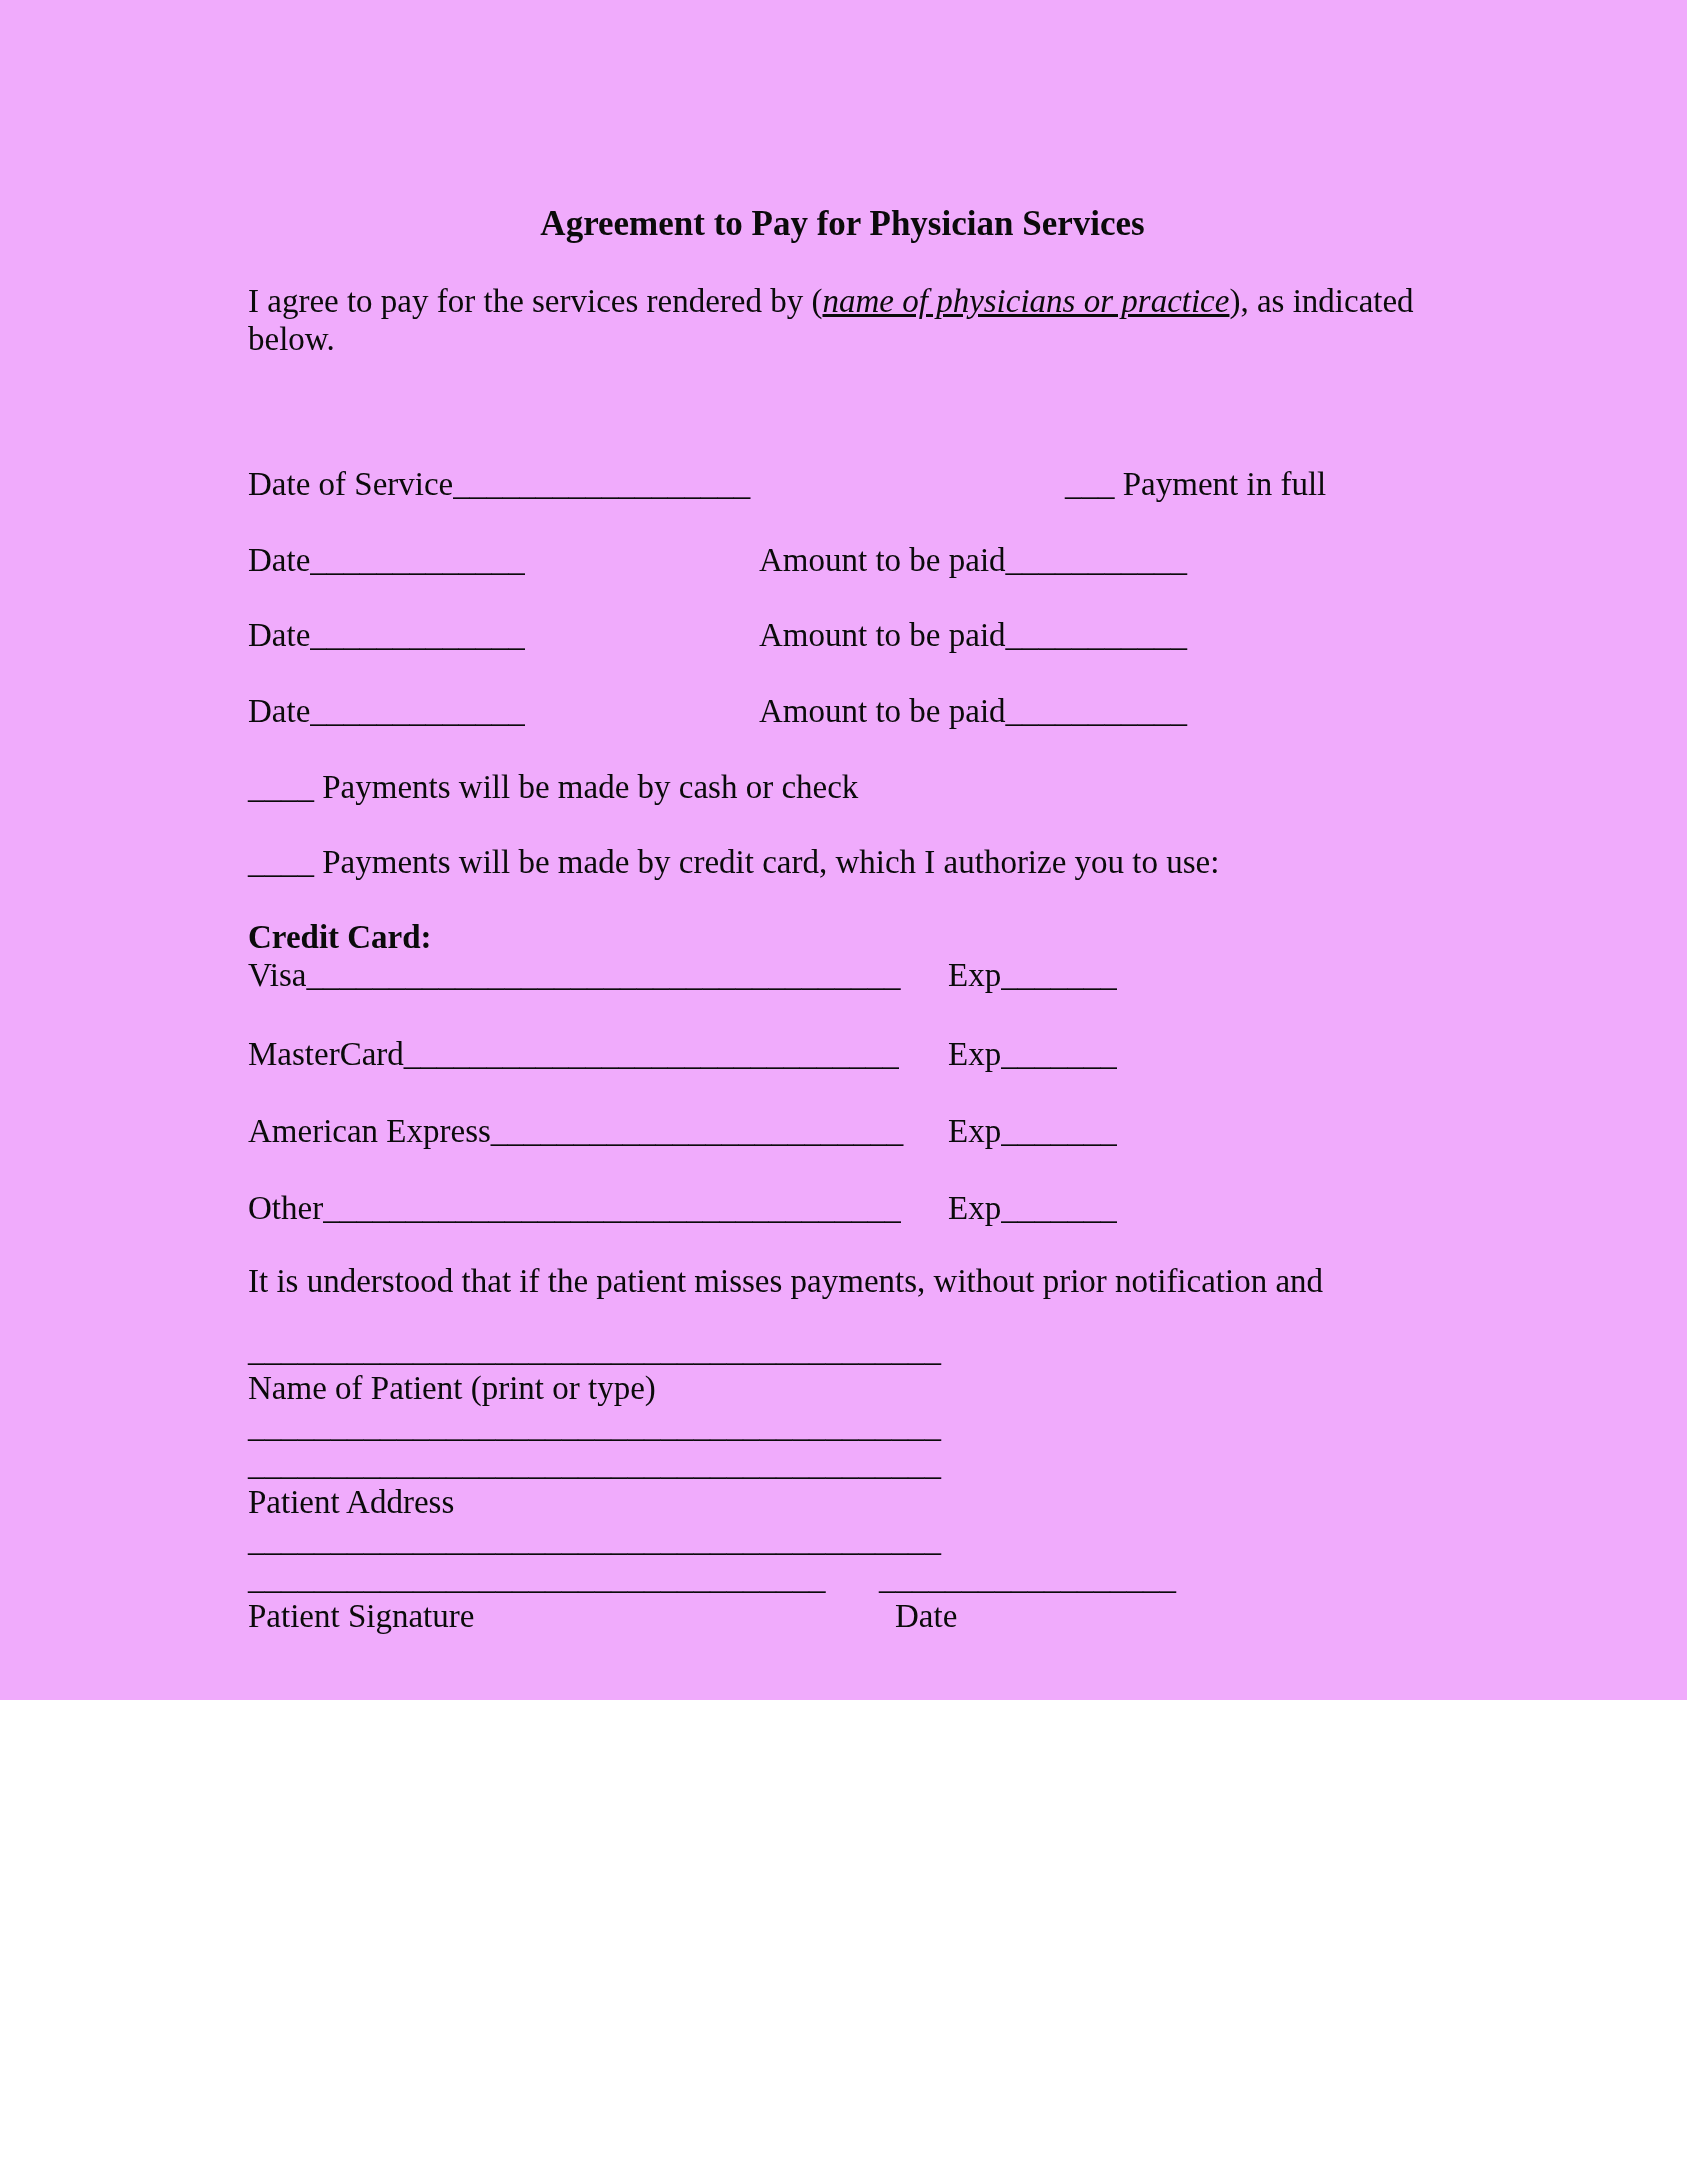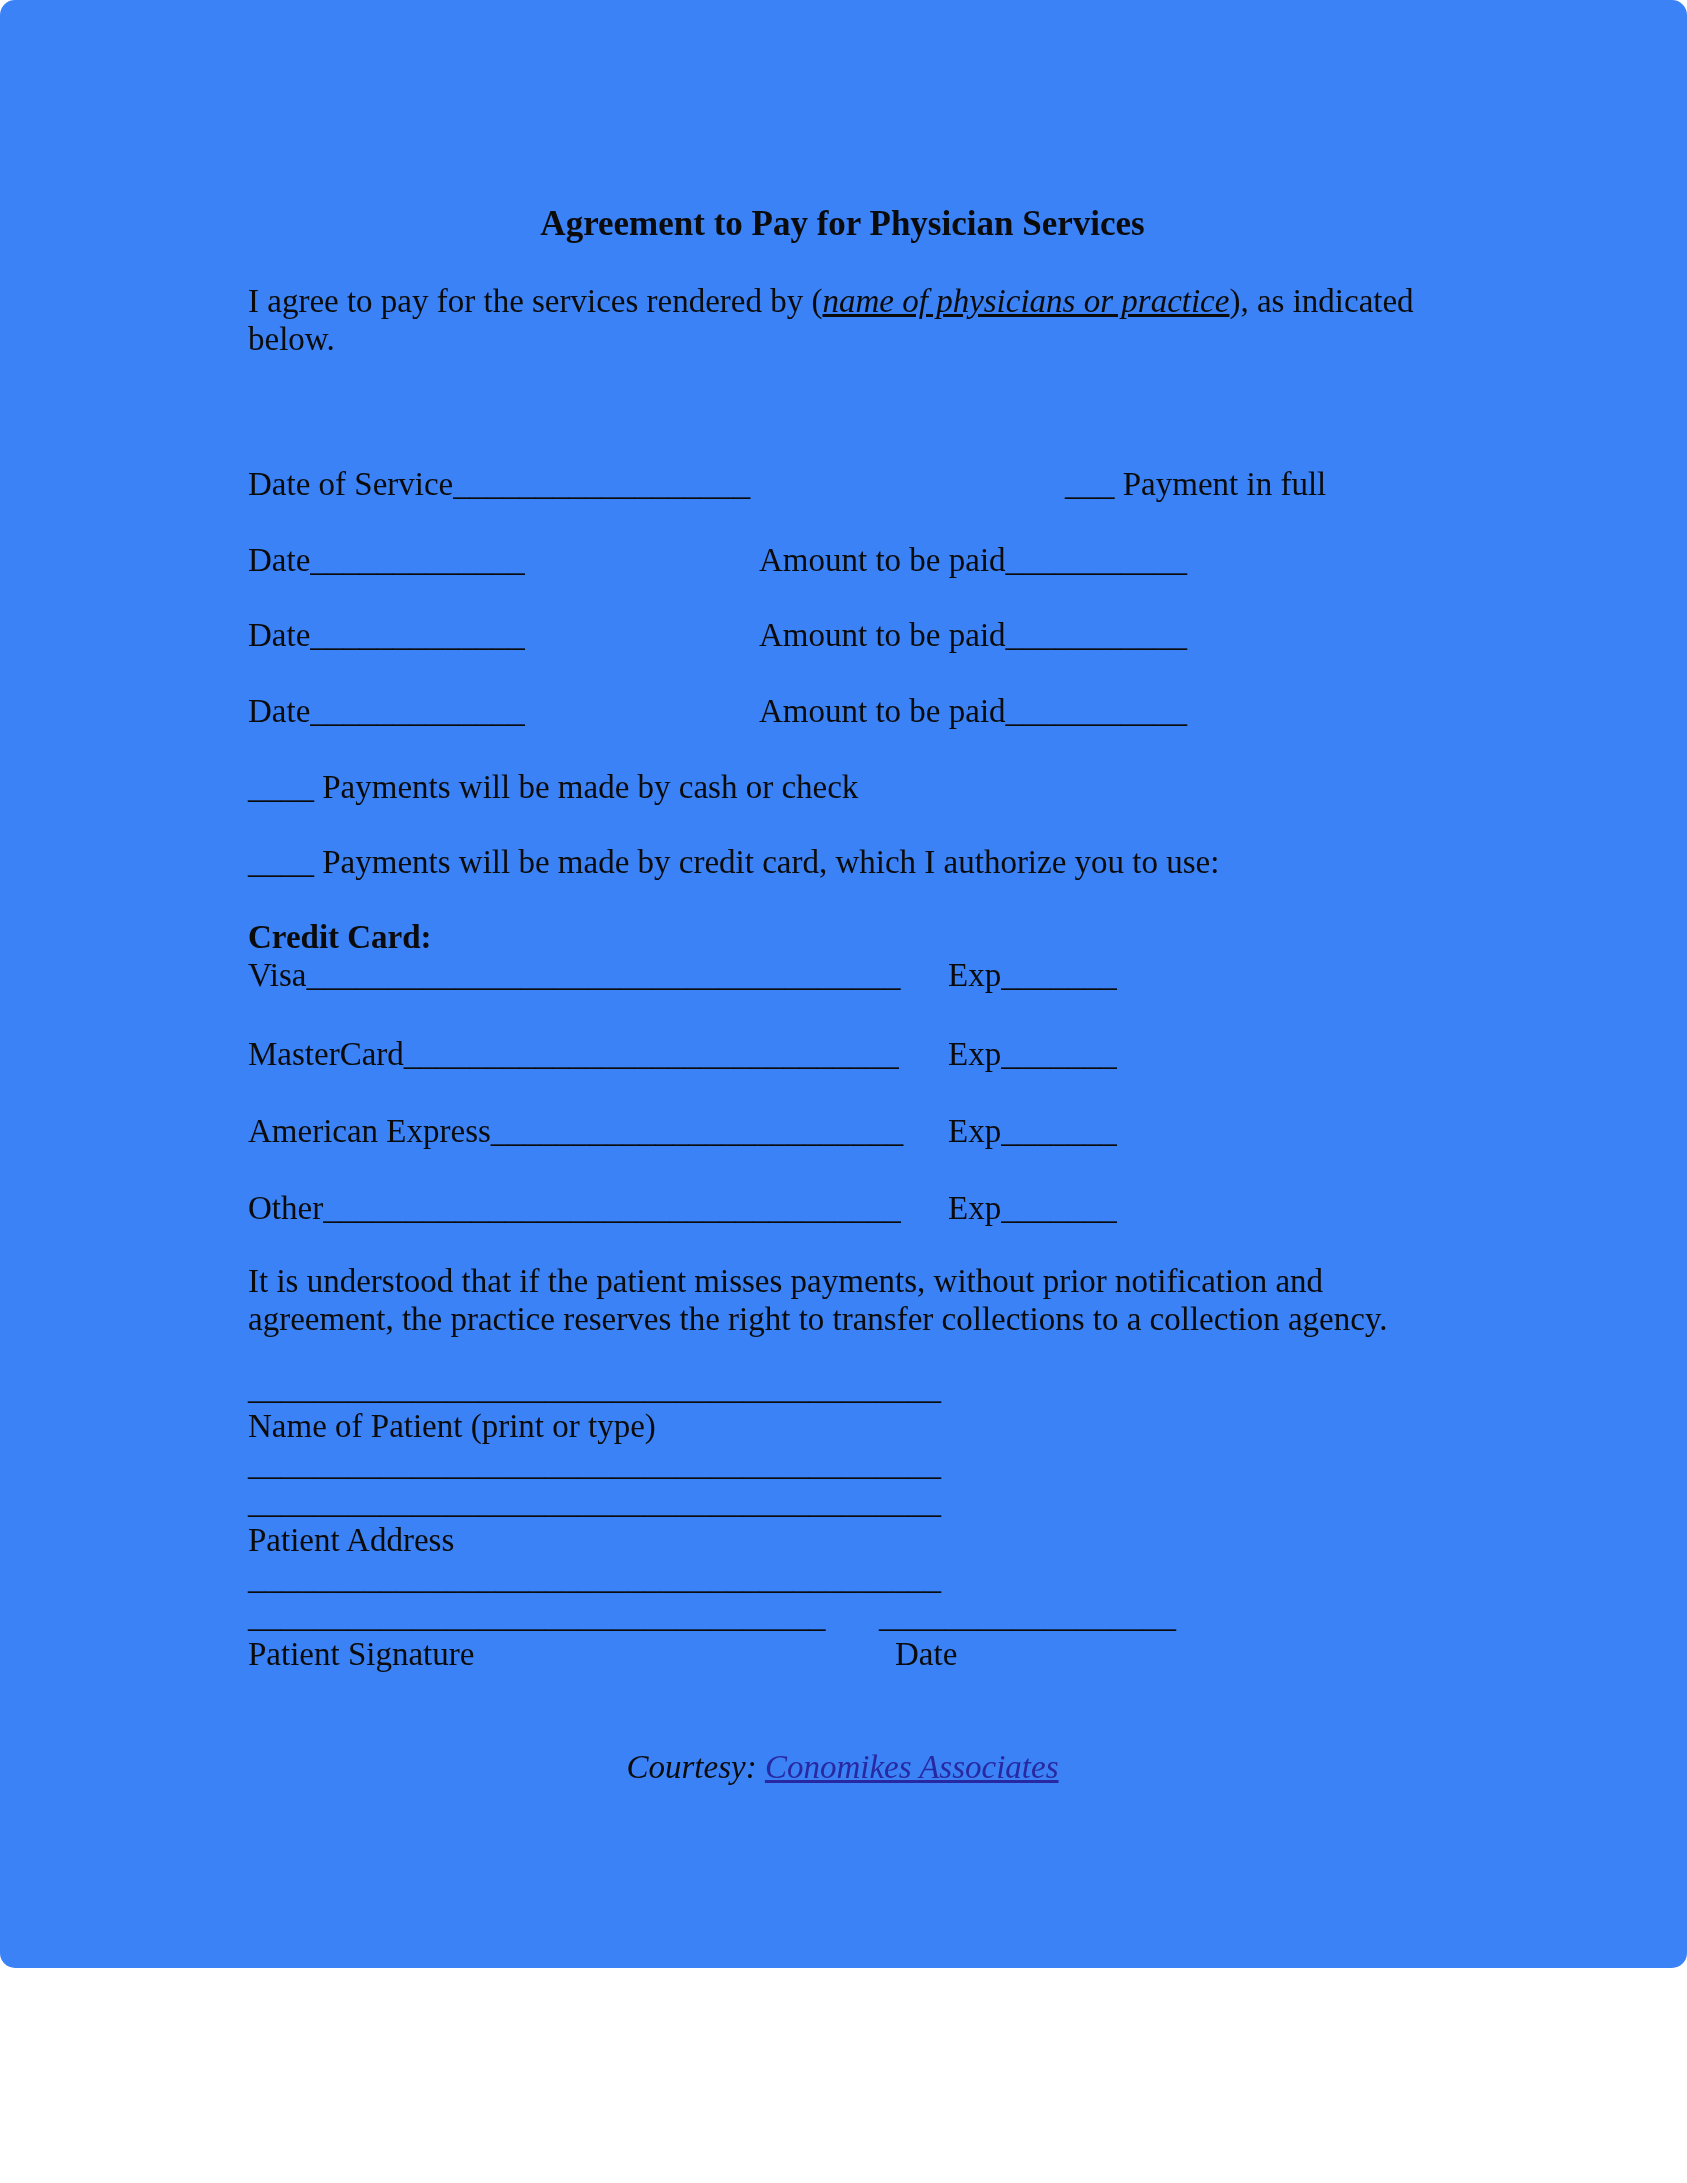--- a/index.html
+++ b/index.html
@@ -1,26 +1,25 @@
 <!DOCTYPE html>
 <html style="font-size:14px"><head>
 <meta charset="utf-8">
 <style>
   html,body{margin:0;padding:0;background:#ffffff;}
   .page{
     position:relative;
-    width:1687px;height:1968px;
-    background:#3b82f6;
+    width:1687px;height:1700px;
+    background:#f0abfc;
     box-sizing:border-box;
     padding:203px 250px 0 248px;
     font-family:"Liberation Serif","DejaVu Serif",serif;
     font-size:33px;line-height:38px;
     color:#0b0b0b;
     overflow:hidden;
-    border-radius:15px;
   }
   .title{
     margin:0;text-align:center;
     font-size:35px;line-height:42px;font-weight:700;
   }
   p,.block{margin:0;}
   .line{display:block;}
   .rel{position:relative;}
   .abs{position:absolute;top:0;}
   .col-pay{left:817px;}
@@ -103,21 +102,20 @@
   </div>
 
   <div class="rel card-row-3">
     <span>Other</span><span>___________________________________</span>
     <span class="abs col-exp"><span>Exp</span><span>_______</span></span>
   </div>
 
 
   <p class="notice">
       <span class="line">It is understood that if the patient misses payments, without prior notification and</span>
-      <span class="line">agreement, the practice reserves the right to transfer collections to a collection agency.</span>
     </p>
 
   <div class="sig-block">
     <div class="line">__________________________________________</div>
     <div class="line">Name of Patient (print or type)</div>
     <div class="line">__________________________________________</div>
     <div class="line">__________________________________________</div>
     <div class="line">Patient Address</div>
     <div class="line">__________________________________________</div>
     <div class="rel line">

